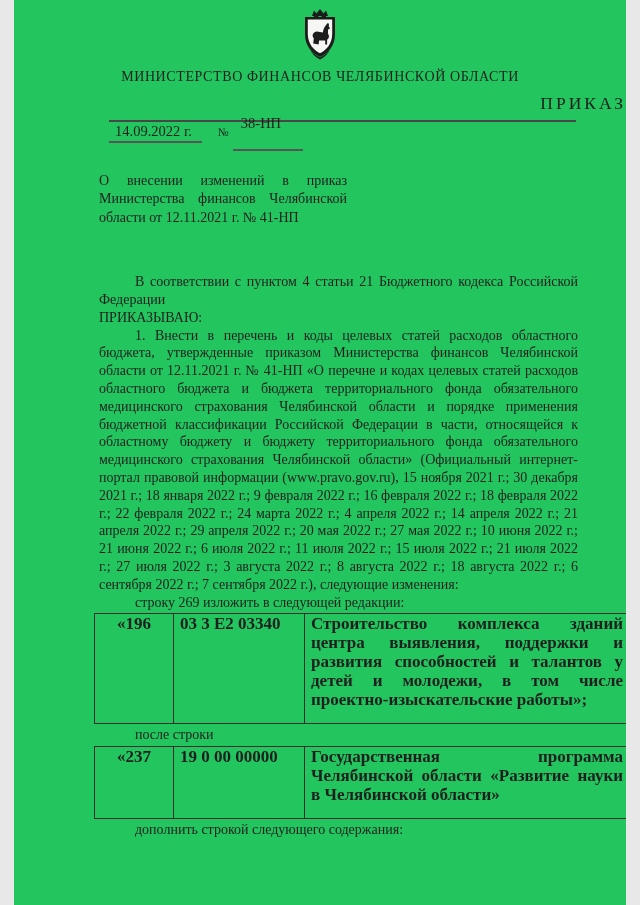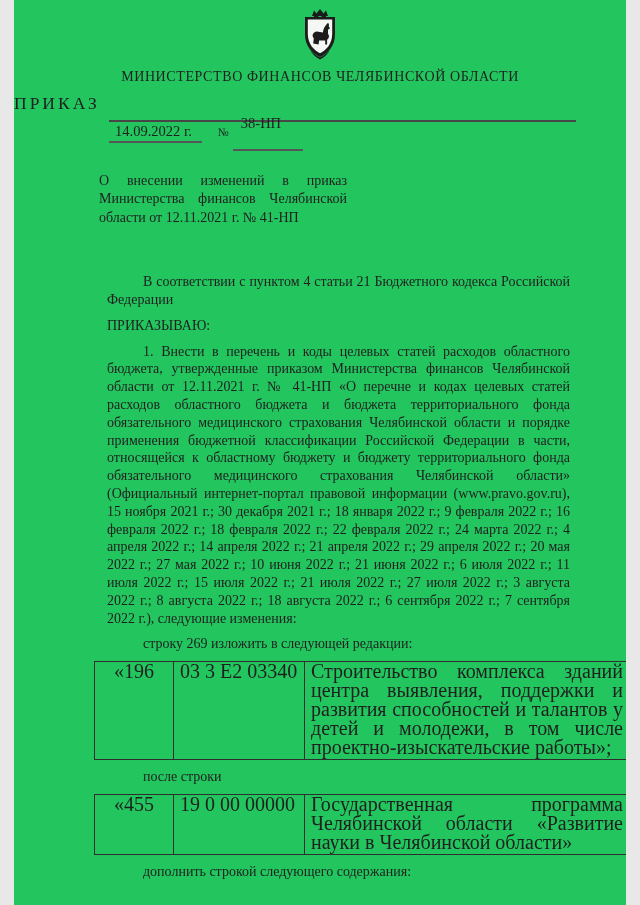--- a/index.html
+++ b/index.html
@@ -21,21 +21,21 @@
   }
   .ministry {
     margin-top: 5px;
     text-align: center;
     font-size: 14px;
     letter-spacing: 0.6px;
     white-space: nowrap;
   }
   .doc-title {
     margin-top: 8px;
-    text-align: left;
+    text-align: right;
     font-size: 17.5px;
     letter-spacing: 3px;
   }
   .stamp {
     margin: 6px 50px 0 95px;           
     border-top: 2px solid #474747;
   }
   .date-row {
     display: flex;
     align-items: center;
@@ -64,41 +64,42 @@
     text-align: justify;
     text-align-last: left;
   }
   
   .body {
     margin: 46px 48px 0 85px;           
     font-size: 14px;
     line-height: 17.8px;
   }
   .body p {
-    margin: 8px;
+    margin: 0;
     text-align: justify;
     text-align-last: left;
   }
   .indent { text-indent: 36px; }
   
   table.doc-table {
     border-collapse: collapse;
     table-layout: fixed;
     width: 512px;
     margin-left: -5px;
     margin-top: 2px;
     margin-bottom: 2px;
   }
   table.doc-table td {
     border: 1.4px solid #2e2e2e;
     vertical-align: top;
-    font-size: 20px;
+    font-size: 17px;
     line-height: 19px;
-    padding: 0px 6px 2px 6px;
+    padding: 0px 6px 14px 6px;
     overflow: hidden;
+    font-weight: bold;
   }
   td.c1 { width: 66px;  text-align: center; }
   td.c2 { width: 118px; text-align: left; }
   td.c3 { width: 312px; text-align: justify; text-align-last: left; }
   td.c3.tl-just { text-align-last: justify; }
   
   .emblem svg { width: 100%; height: 100%; }
 </style>
 </head>
 <body>
@@ -147,21 +148,21 @@
         <td class="c2">03 3 Е2 03340</td>
         <td class="c3">Строительство комплекса зданий центра выявления, поддержки и развития способностей и талантов у детей и молодежи, в том числе проектно-изыскательские работы»;</td>
       </tr>
     </tbody>
       </table>
 
     <p class="indent">после строки</p>
     <table class="doc-table">
       <tbody>
           <tr>
-        <td class="c1">«455</td>
+        <td class="c1">«237</td>
         <td class="c2">19 0 00 00000</td>
         <td class="c3">Государственная программа Челябинской области «Развитие науки в Челябинской области»</td>
       </tr>
     </tbody>
       </table>
 
     <p class="indent">дополнить строкой следующего содержания:</p>
   </div>
 
 </div>

